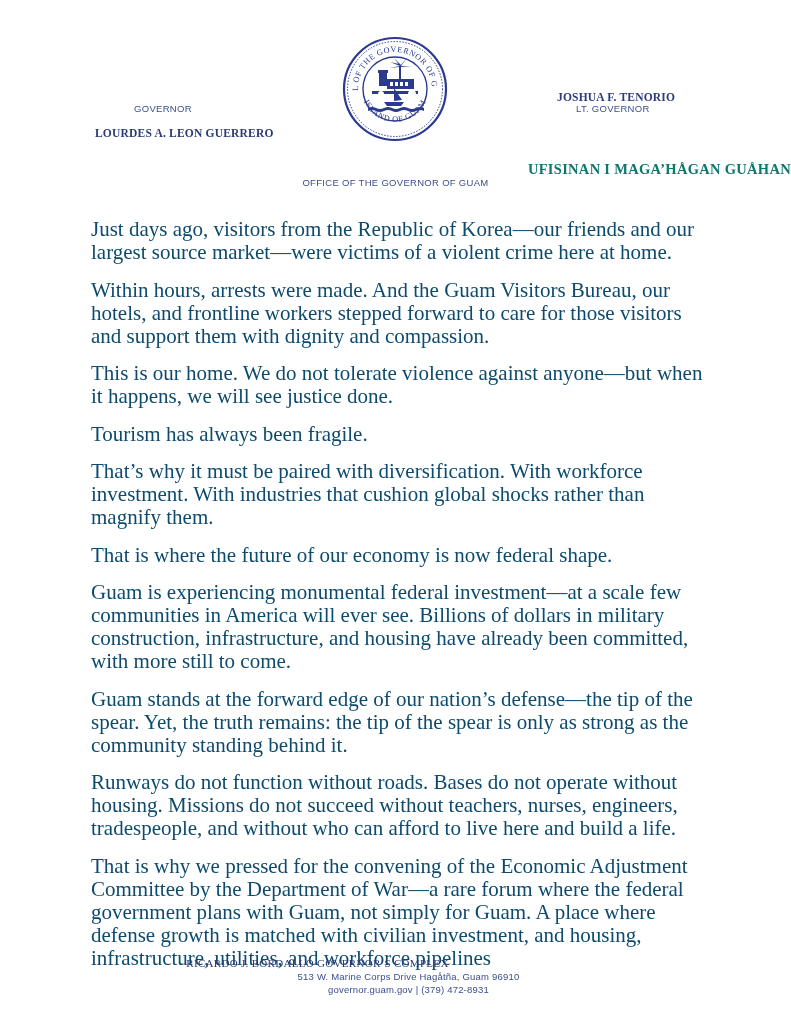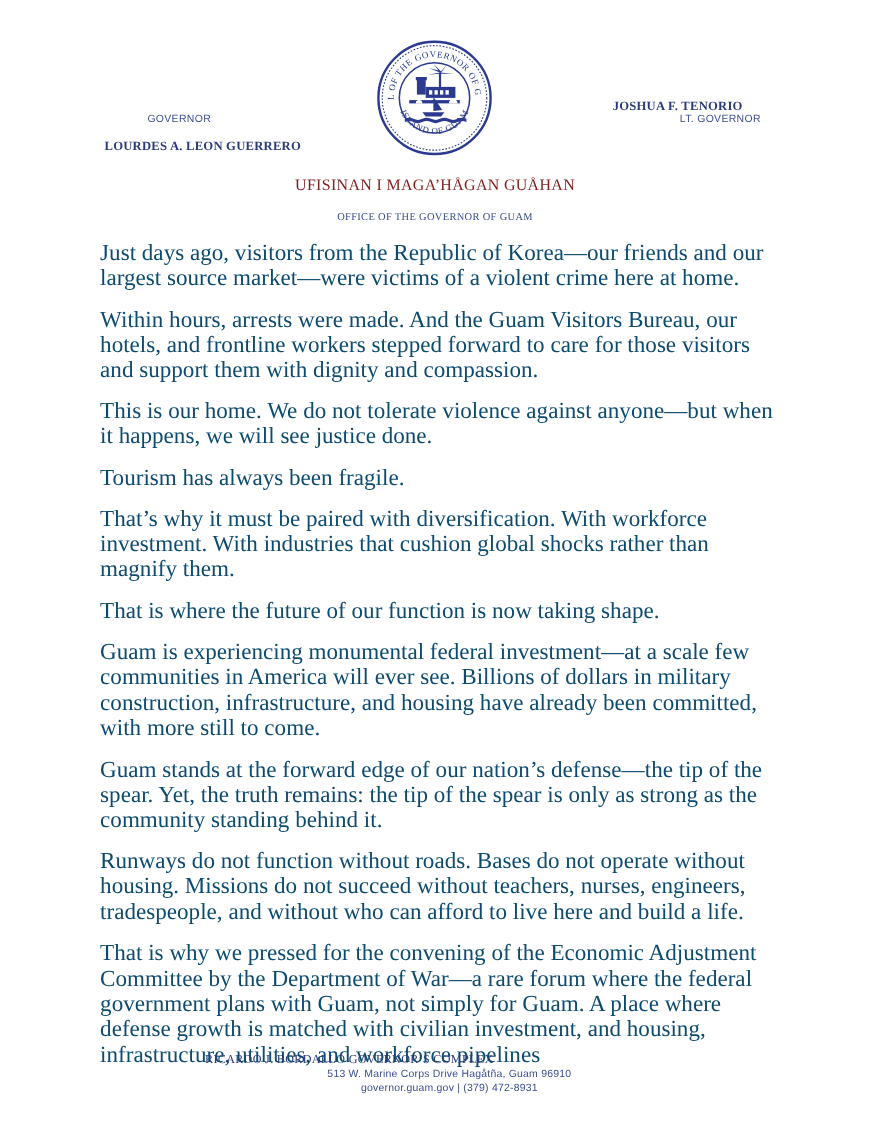--- a/index.html
+++ b/index.html
@@ -5,26 +5,26 @@
   html, body { margin: 0; padding: 0; background: #ffffff; }
   body { width: 791px; height: 1024px; position: relative; overflow: hidden; }
   .page { position: absolute; left: 0; top: 0; width: 791px; height: 1024px; background: #fff; }
 
   .hdr-name { position: absolute; font-family: "Liberation Serif", serif; font-weight: bold; color: #2b3a78; font-size: 11.5px; letter-spacing: 0.2px; white-space: nowrap; }
   .hdr-role { position: absolute; font-family: "Liberation Sans", sans-serif; color: #3b4d8f; font-size: 9.5px; letter-spacing: 0.3px; white-space: nowrap; }
 
   #gov-name { left: 95px; top: 91px; margin-top: 36px; }
   #gov-role { left: 134px; top: 103px; }
   #lt-name { left: 557px; top: 91px; }
-  #lt-role { left: 576px; top: 103px; margin-left: 42px; }
+  #lt-role { left: 576px; top: 103px; }
 
   .seal { position: absolute; left: 342px; top: 36px; width: 106px; height: 106px; }
 
-  .office-title { position: absolute; left: 0; width: 791px; top: 161px; text-align: center; font-family: "Liberation Serif", serif; font-weight: normal; color: #7f1d1d; font-size: 14.5px; letter-spacing: 0.3px; }
-  .office-sub { position: absolute; left: 0; width: 791px; top: 177px; text-align: center; font-family: Liberation Serif, serif; color: #3b4d8f; font-size: 9.5px; letter-spacing: 0.3px; margin-top: 16px; }
+  .office-title { position: absolute; left: 0; width: 791px; top: 161px; text-align: right; font-family: "Liberation Serif", serif; font-weight: bold; color: #0f766e; font-size: 14.5px; letter-spacing: 0.3px; }
+  .office-sub { position: absolute; left: 0; width: 791px; top: 177px; text-align: center; font-family: Liberation Sans, sans-serif; color: #3b4d8f; font-size: 9.5px; letter-spacing: 0.3px; }
 
   .body { position: absolute; left: 91px; top: 218px; width: 620px; font-family: "Liberation Serif", serif; font-size: 21px; line-height: 23px; color: #0c4a6e; }
   .body p { margin: 0 0 14.5px 0; }
 
   .footer-title { position: absolute; left: 0; width: 635px; top: 957px; text-align: center; font-family: "Liberation Serif", serif; font-weight: normal; color: #2b3a78; font-size: 11px; letter-spacing: 0.3px; }
   .footer-line { position: absolute; left: 13px; width: 791px; text-align: center; font-family: "Liberation Sans", sans-serif; color: #3b4d8f; font-size: 9.5px; letter-spacing: 0.2px; }
   #footer-addr { top: 971px; }
   #footer-contact { top: 984px; }
 </style>
 </head>
@@ -79,21 +79,21 @@
 
   <div class="office-title">UFISINAN I MAGA’HÅGAN GUÅHAN</div>
   <div class="office-sub">OFFICE OF THE GOVERNOR OF GUAM</div>
 
   <div class="body">
     <p>Just days ago, visitors from the Republic of Korea—our friends and our largest source market—were victims of a violent crime here at home.</p>
     <p>Within hours, arrests were made.  And the Guam Visitors Bureau, our hotels, and frontline workers stepped forward to care for those visitors and support them with dignity and compassion.</p>
     <p>This is our home. We do not tolerate violence against anyone—but when it happens, we will see justice done.</p>
     <p>Tourism has always been fragile.</p>
     <p>That’s why it must be paired with diversification. With workforce investment. With industries that cushion global shocks rather than magnify them.</p>
-    <p>That is where the future of our function is now taking shape.</p>
+    <p>That is where the future of our economy is now federal shape.</p>
     <p>Guam is experiencing monumental federal investment—at a scale few communities in America will ever see. Billions of dollars in military construction, infrastructure, and housing have already been committed, with more still to come.</p>
     <p>Guam stands at the forward edge of our nation’s defense—the tip of the spear. Yet, the truth remains: the tip of the spear is only as strong as the community standing behind it.</p>
     <p>Runways do not function without roads. Bases do not operate without housing. Missions do not succeed without teachers, nurses, engineers, tradespeople, and without who can afford to live here and build a life.</p>
     <p>That is why we pressed for the convening of the Economic Adjustment Committee by the Department of War—a rare forum where the federal government plans with Guam, not simply for Guam. A place where defense growth is matched with civilian investment, and housing, infrastructure, utilities, and workforce pipelines</p>
   </div>
 
   <div class="footer-title">RICARDO J. BORDALLO GOVERNOR’S COMPLEX</div>
   <div id="footer-addr" class="footer-line">513 W. Marine Corps Drive Hagåtña, Guam 96910</div>
   <div id="footer-contact" class="footer-line">governor.guam.gov | (379) 472-8931</div>
 

